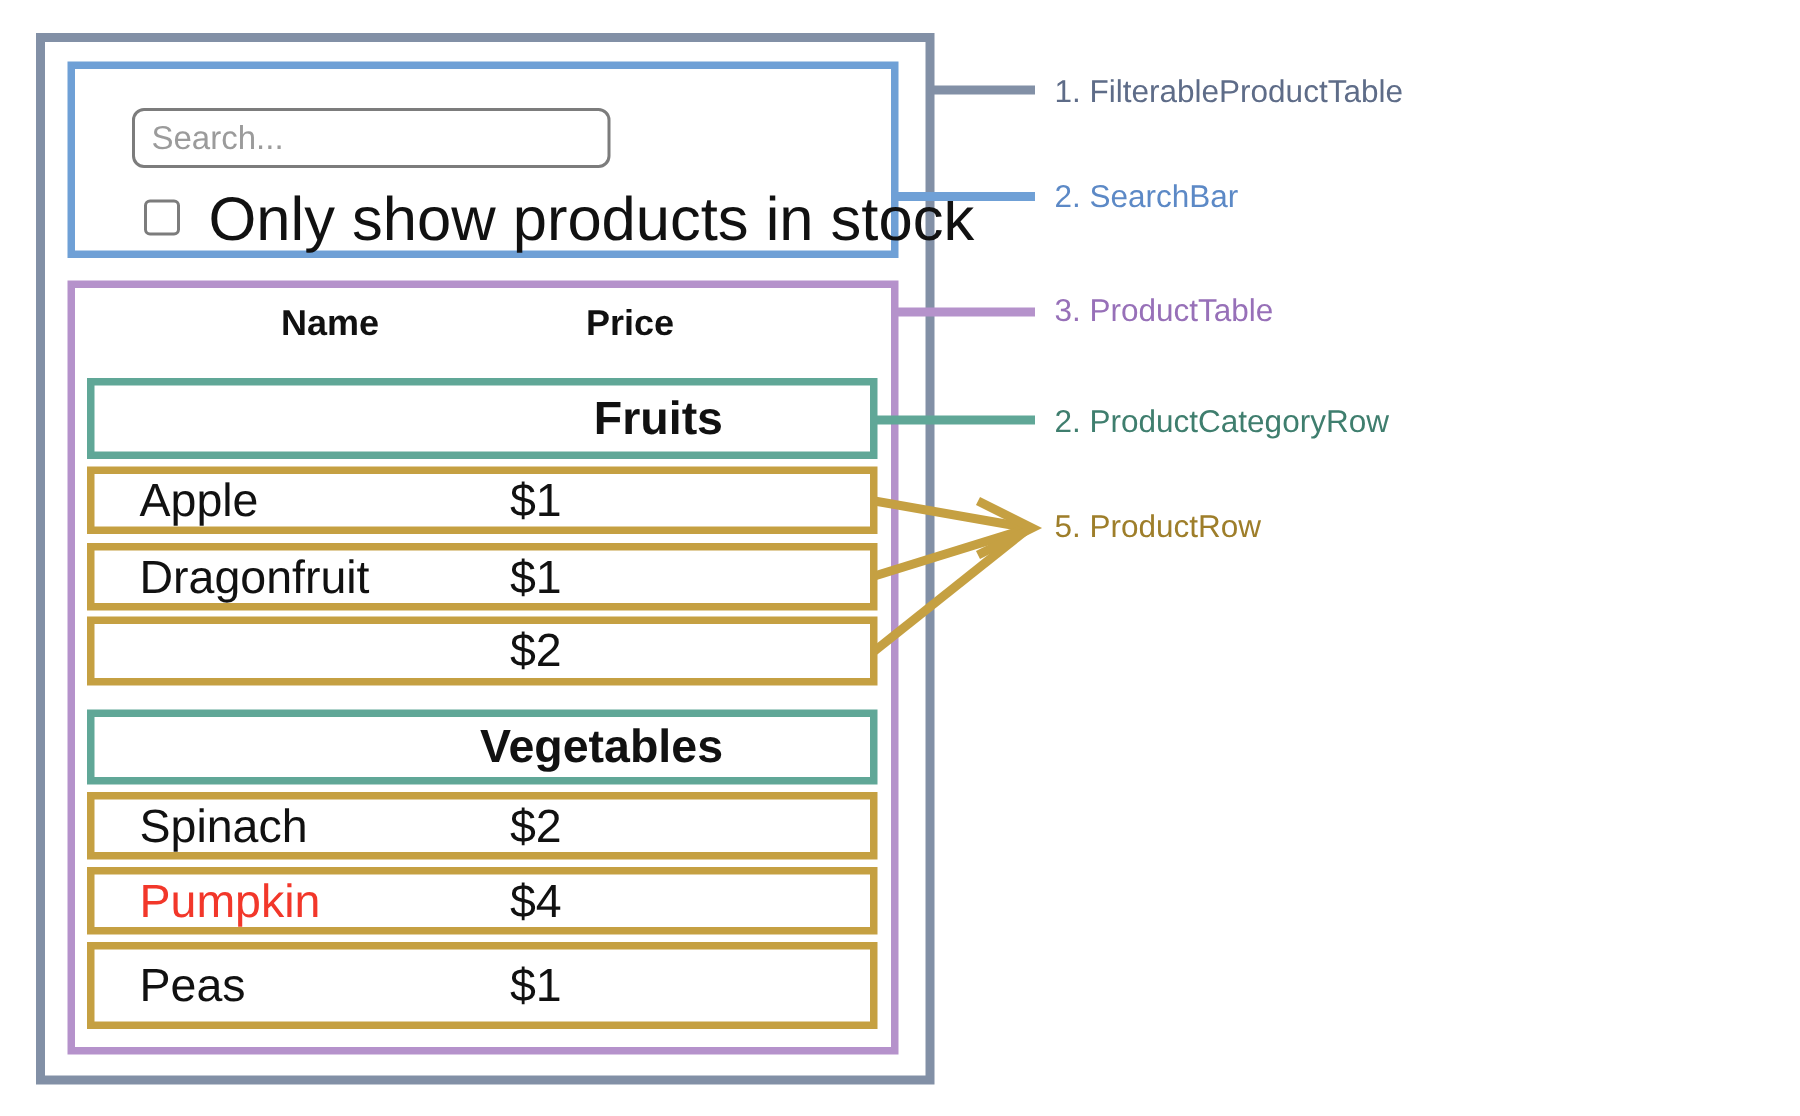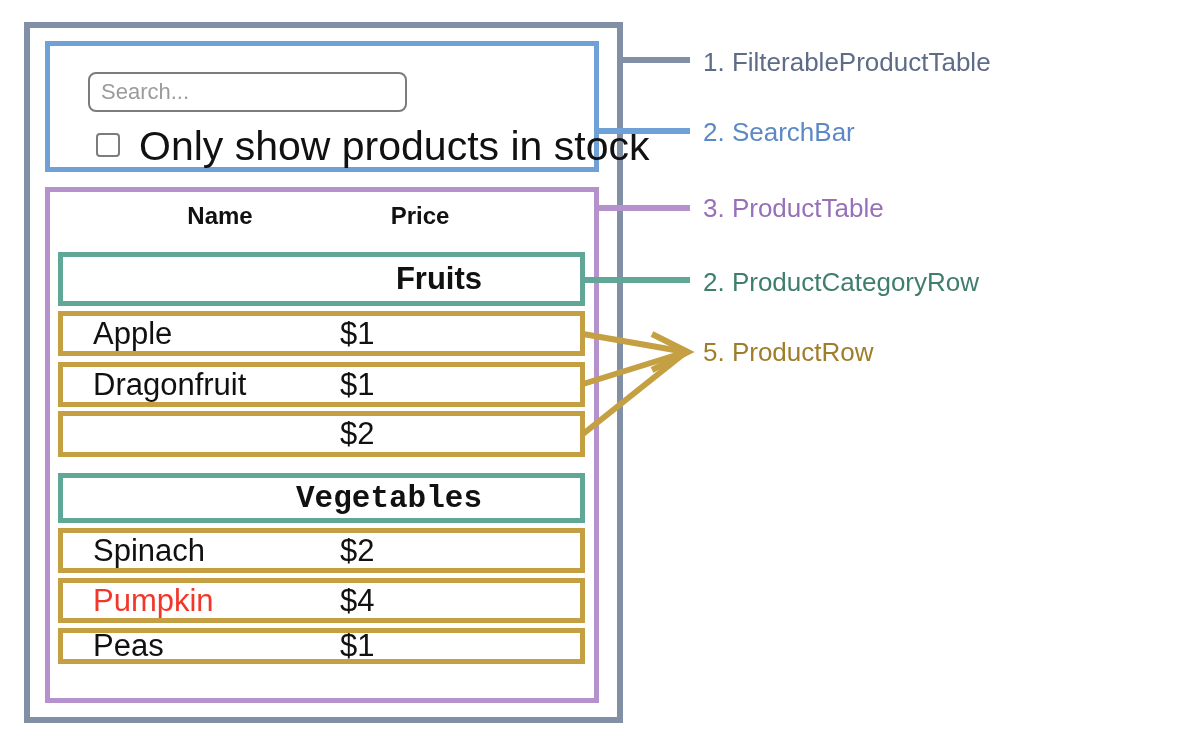--- a/index.html
+++ b/index.html
@@ -31,28 +31,28 @@
   .cell-name{position:absolute;left:30px;top:50%;transform:translateY(-50%);
     font-size:31px;color:#111;white-space:nowrap;}
   .cell-price{position:absolute;left:277px;top:50%;transform:translateY(-50%);
     font-size:31px;color:#111;white-space:nowrap;}
   .oos{color:#f2372a;}
   
   .r-fruits{top:252px;height:54px;}
   .r-apple{top:311px;height:45px;}
   .r-dragonfruit{top:362px;height:45px;}
   .r-passionfruit{top:411px;height:46px;}
-  .r-vegetables{top:473px;height:50px;font-family:Liberation Mono, monospace;}
+  .r-vegetables{top:473px;height:50px;}
   .r-spinach{top:528px;height:45px;text-align:center;}
   .r-pumpkin{top:578px;height:45px;}
-  .r-peas{top:628px;height:36px;}
+  .r-peas{top:628px;height:58px;}
   
   #connectors{position:absolute;left:0;top:0;width:1200px;height:744px;pointer-events:none;}
   
-  .legend{position:absolute;left:703px;height:40px;line-height:40px;font-size:26px;
+  .legend{position:absolute;left:703px;height:40px;line-height:40px;font-size:21px;
     font-weight:500;white-space:nowrap;}
   .lg1{top:42px;color:#5e6c88;}
   .lg2{top:112px;color:#5c89c6;}
   .lg3{top:188px;color:#9770b8;}
   .lg4{top:262px;color:#3f7e6e;}
   .lg5{top:332px;color:#9e7e2a;}
 </style>
 </head>
 <body>
 

